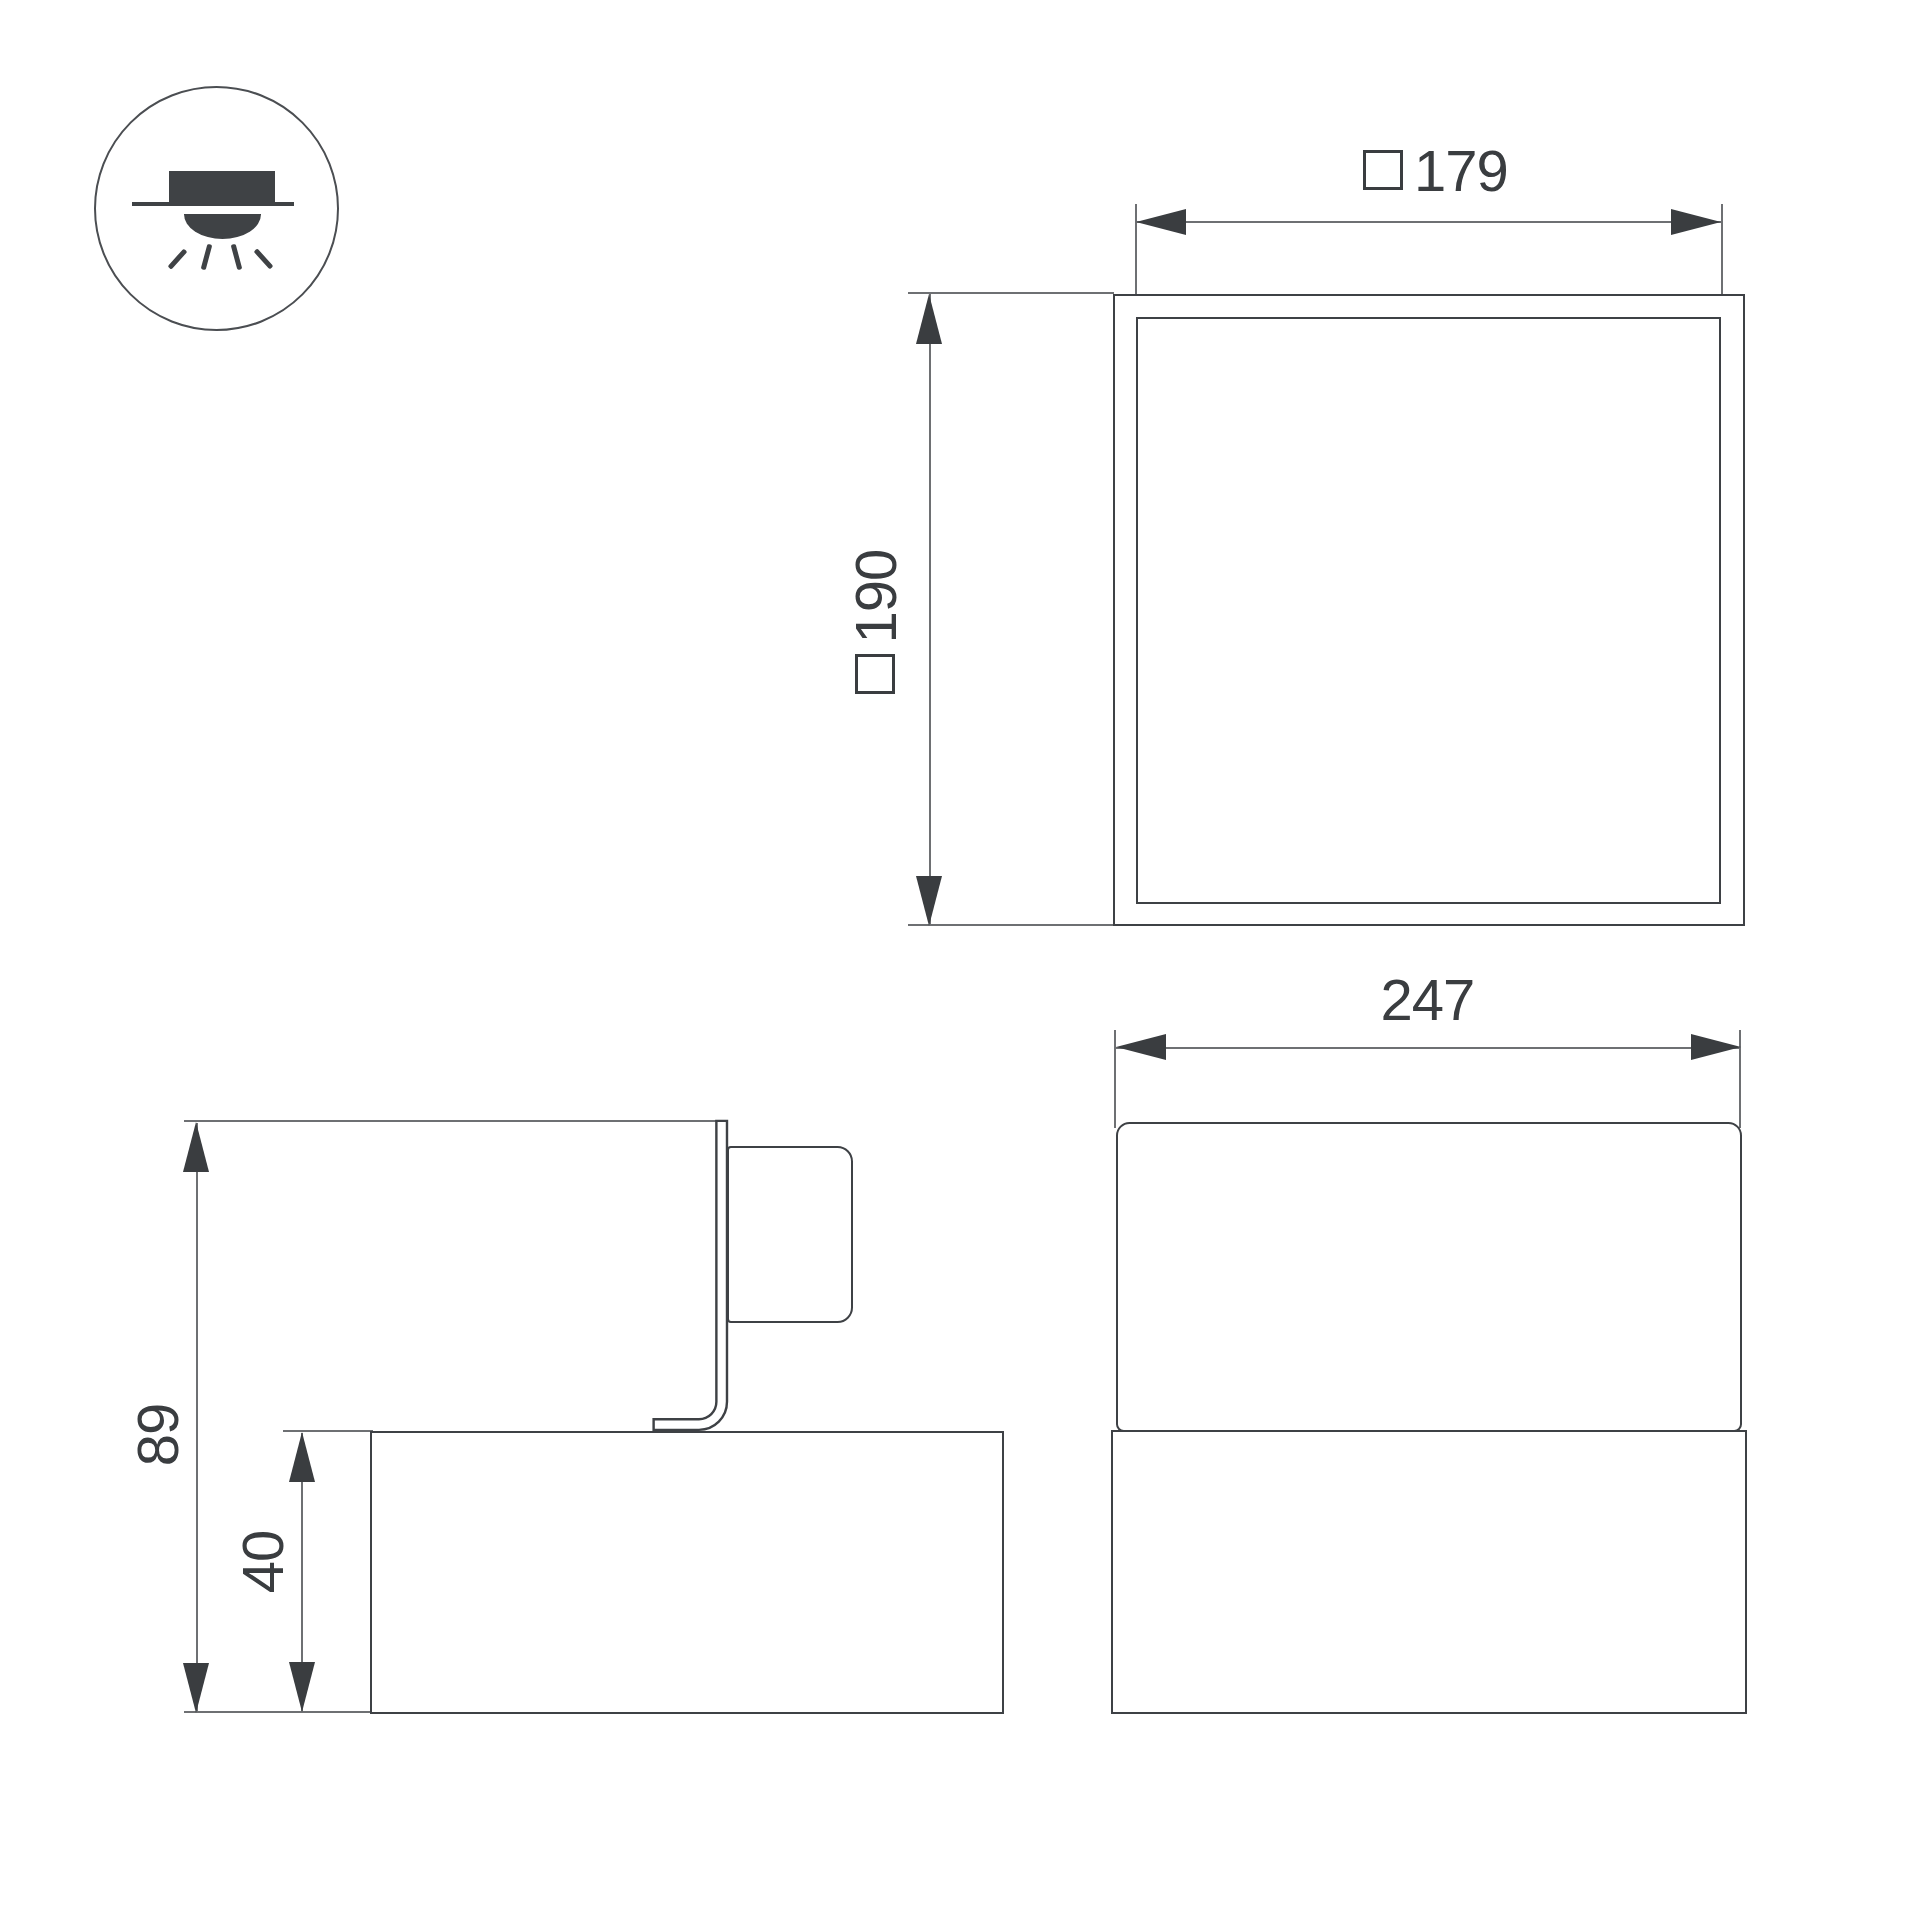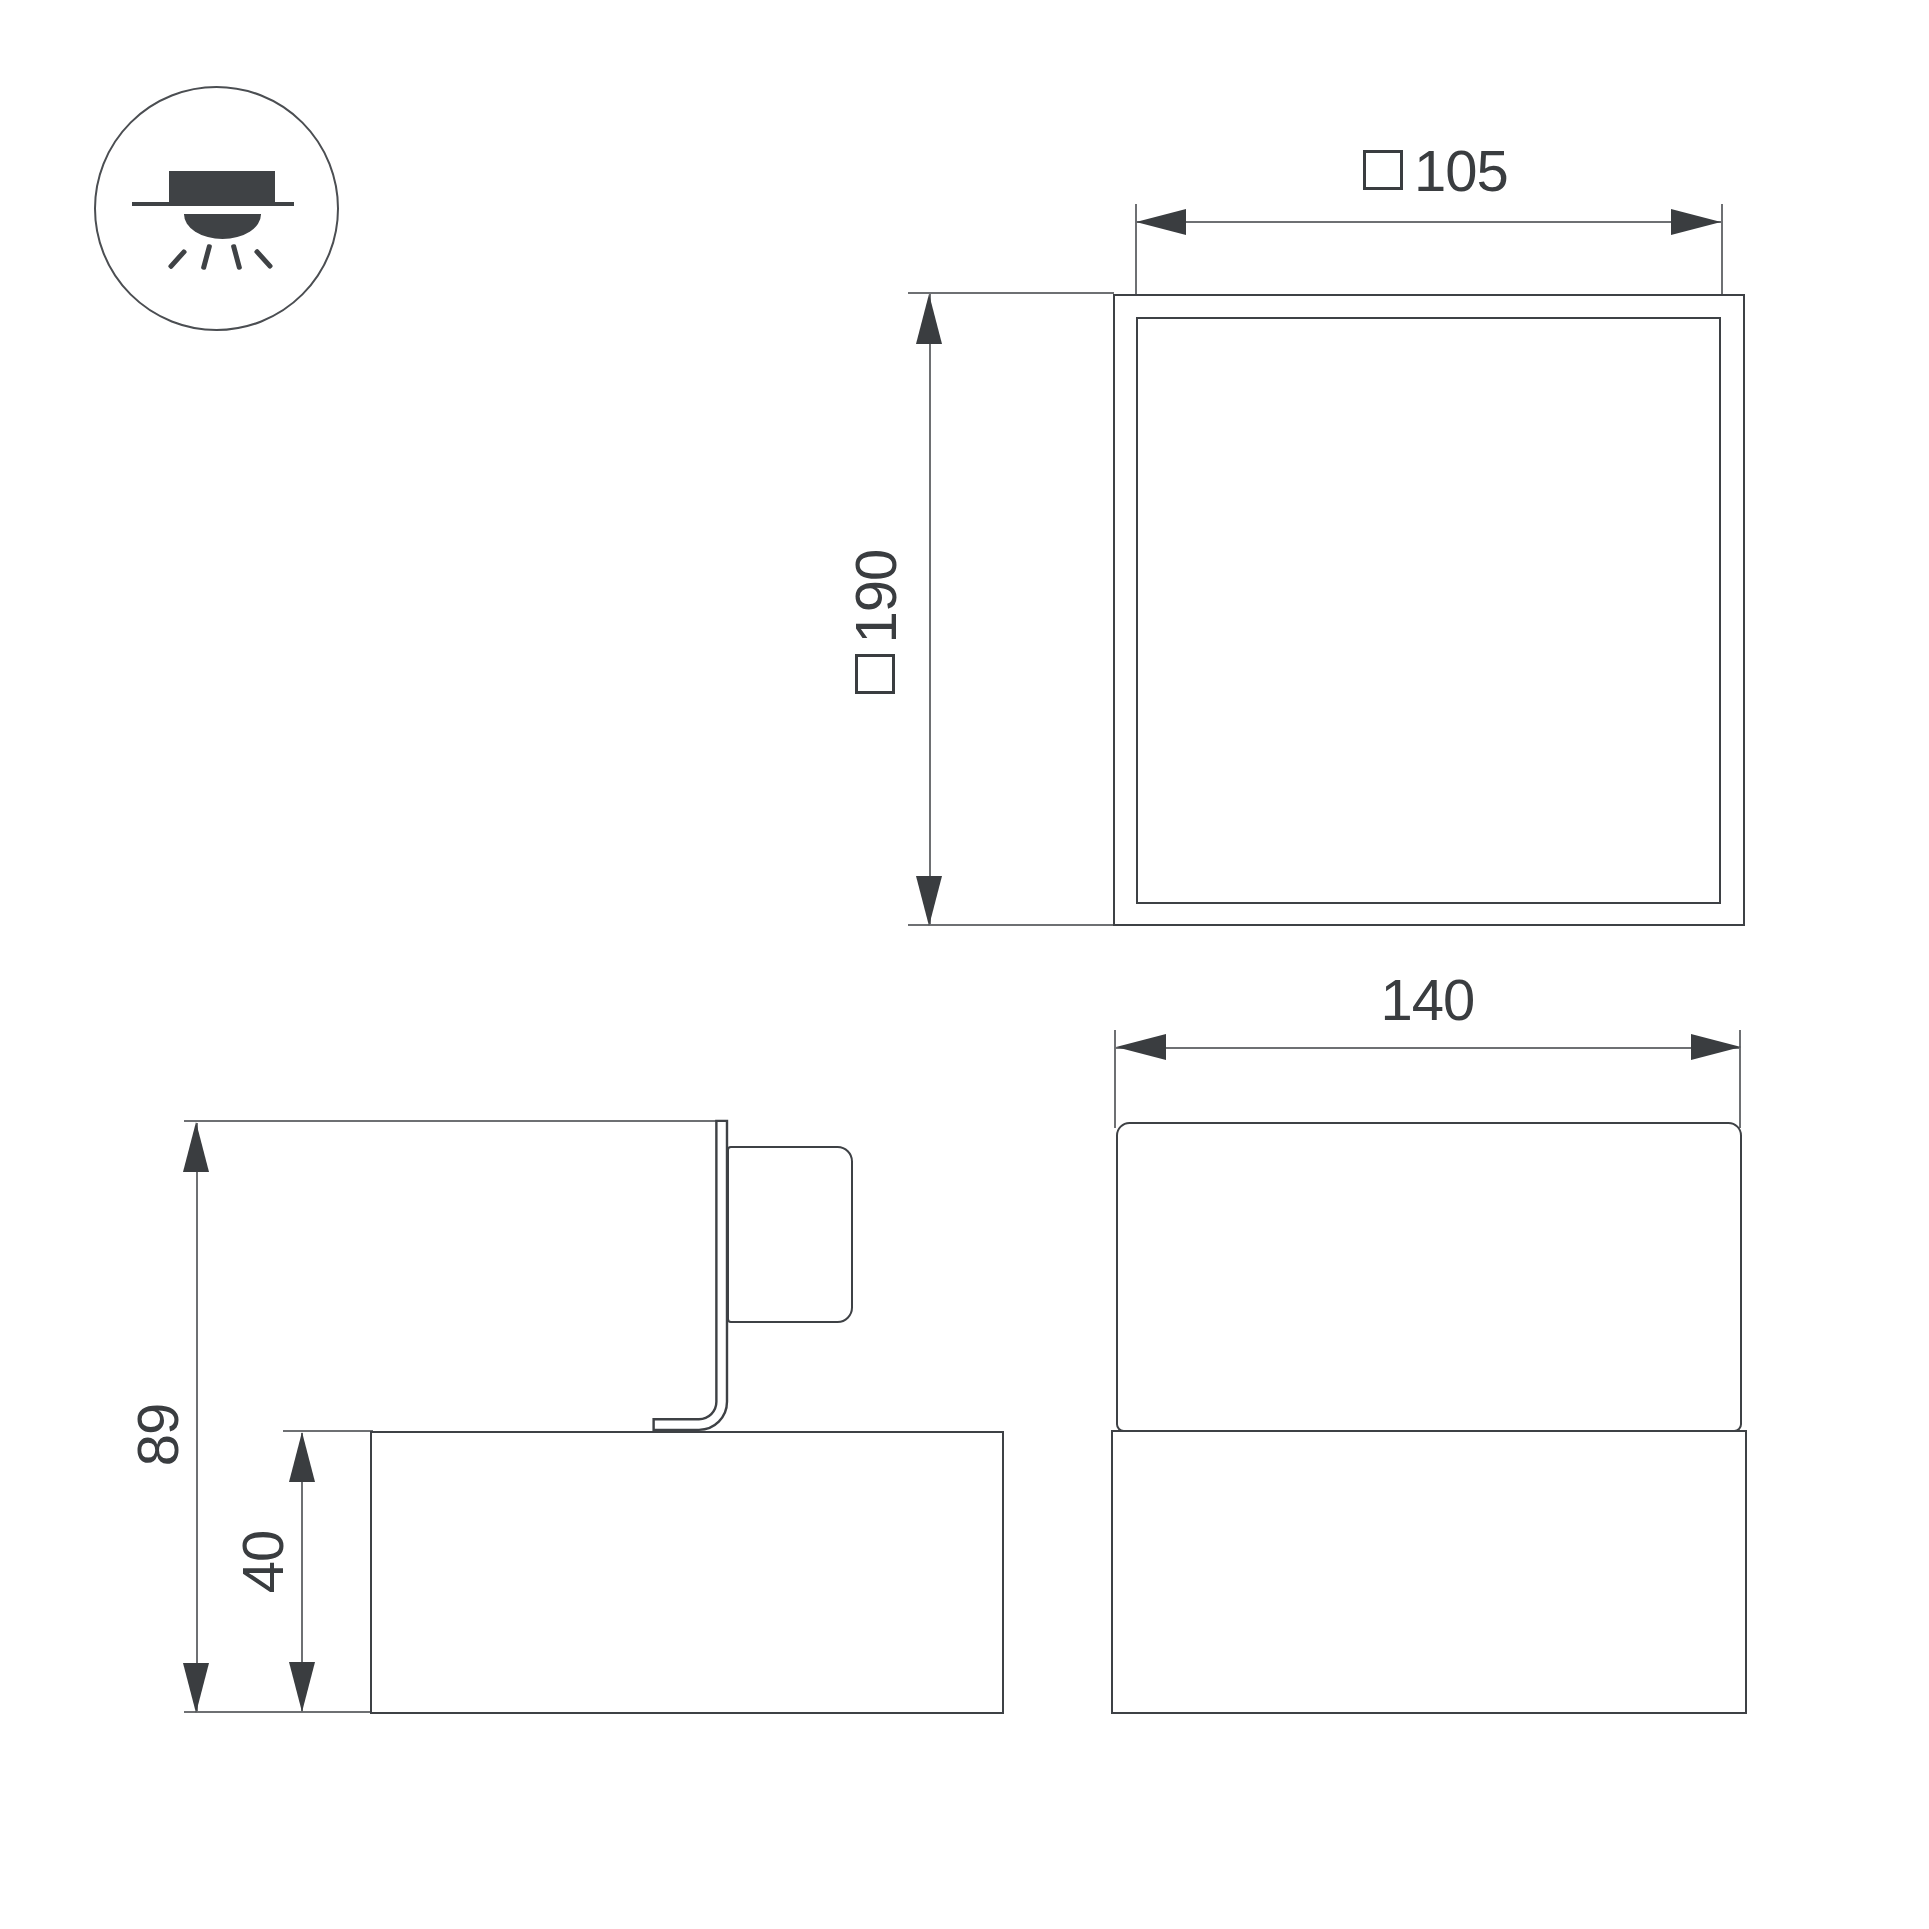--- a/index.html
+++ b/index.html
@@ -59,21 +59,21 @@
     <div class="box" style="left:1113px;top:294px;width:632px;height:632px;"></div>
     <div class="box" style="left:1136px;top:317px;width:585px;height:587px;"></div>
 
     <div class="arr left" style="left:1136px;top:209px;"></div>
     <div class="arr right" style="left:1671px;top:209px;"></div>
     <div class="arr up" style="left:916px;top:294px;"></div>
     <div class="arr down" style="left:916px;top:876px;"></div>
 
     <div class="dim-label" style="left:1310px;top:136px;width:251px;height:68px;">
       <span class="sq"></span>
-      <span>105</span>
+      <span>179</span>
     </div>
     <div class="dim-label rot" style="left:759px;top:588px;width:232px;height:68px;">
       <span class="sq"></span>
       <span>190</span>
     </div>
   </div>
 
   <div>
 
     <div class="ln" style="left:184px;top:1120px;width:532px;height:1.9px;"></div>
@@ -108,21 +108,21 @@
 
     <div class="ln" style="left:1114px;top:1030px;width:1.9px;height:98px;"></div>
     <div class="ln" style="left:1739px;top:1030px;width:1.9px;height:98px;"></div>
 
     <div class="ln" style="left:1116px;top:1047px;width:625px;height:1.9px;"></div>
 
     <div class="arr left" style="left:1116px;top:1034px;"></div>
     <div class="arr right" style="left:1691px;top:1034px;"></div>
 
     <div class="dim-label" style="left:1331px;top:965px;width:193px;height:68px;">
-      <span>140</span>
+      <span>247</span>
     </div>
 
     <div class="box" style="left:1116px;top:1122px;width:626px;height:310px;border-radius:13.5px 13.5px 7.7px 7.7px;"></div>
     <div class="box" style="left:1111px;top:1430px;width:636px;height:284px;"></div>
   </div>
 
 </div>
 
 
 </body></html>

